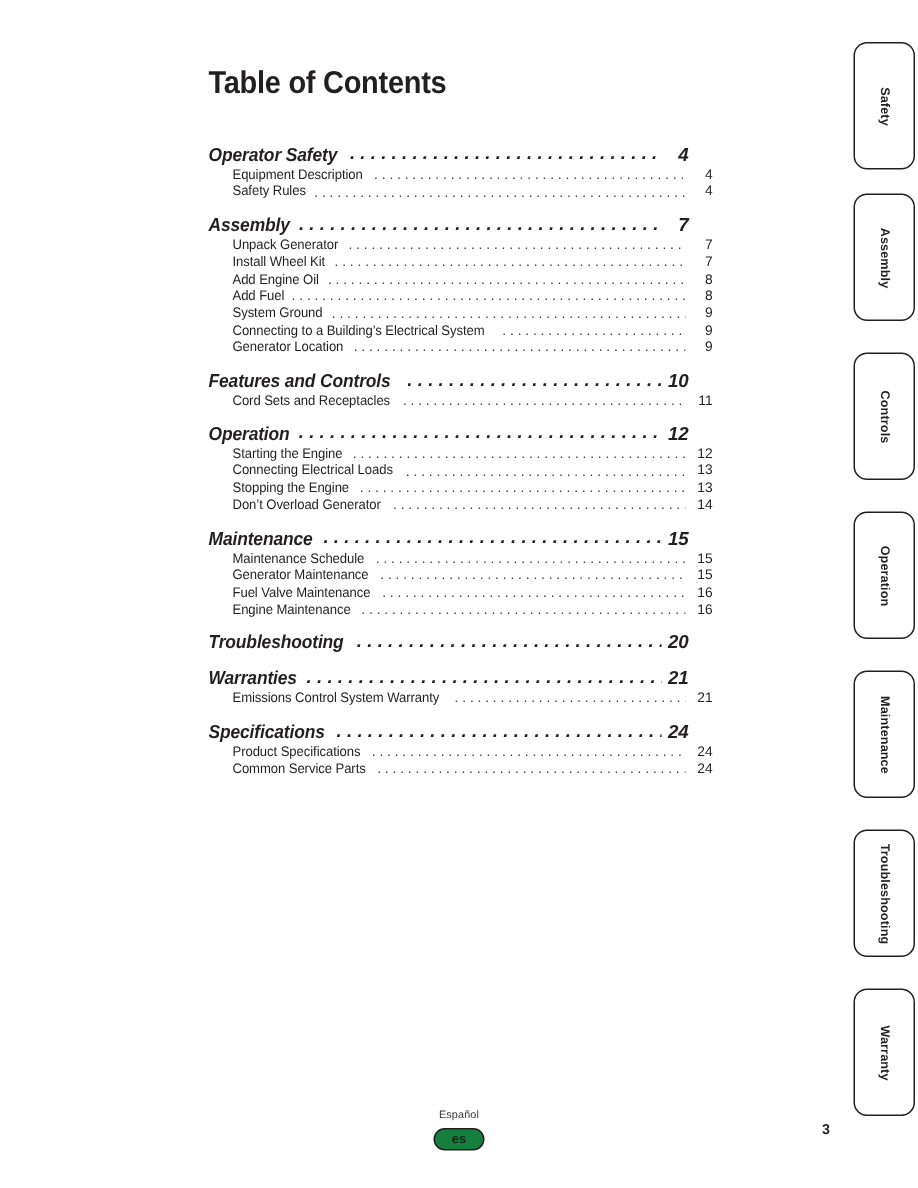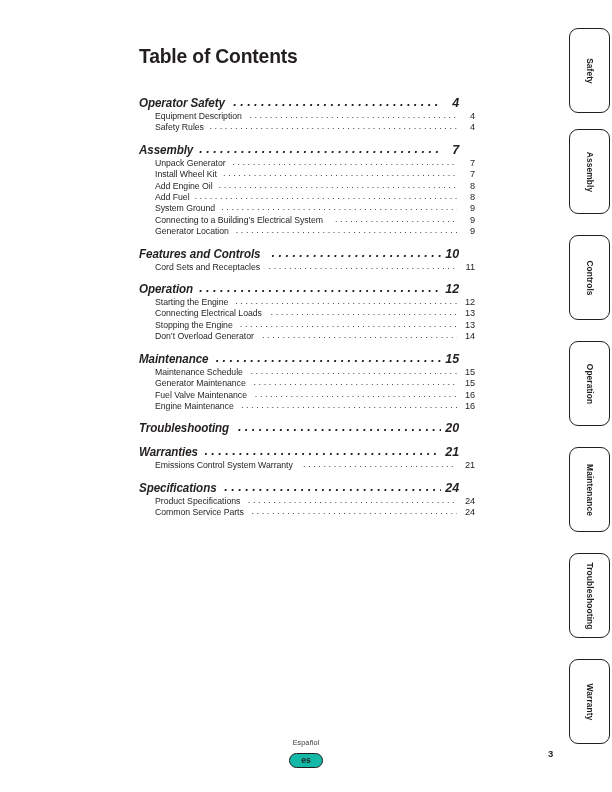--- a/index.html
+++ b/index.html
@@ -79,20 +79,21 @@
     top: -1px;
   }
 
   
   .entry.level-2 {
     font-size: 9.2px;
     font-weight: normal;
     line-height: 11.4px;
     padding-left: 16px;
     letter-spacing: -0.05px;
+    align-items: center;
   }
   .entry.level-2 .label { transform: scaleX(0.95); transform-origin: left center; }
   .entry.level-2 .pageno {
     font-size: 9.2px;
     font-weight: normal;
     min-width: 17px;
     text-align: right;
   }
   .entry.level-2 .leader {
     margin: 0 1px 0 3px;
@@ -170,21 +171,21 @@
     width: 34px;
     height: 15px;
     line-height: 13px;
     border: 1.4px solid #231f20;
     border-radius: 7.5px;
     font-size: 8.6px;
     font-weight: bold;
     text-align: center;
     box-sizing: border-box;
     color: #231f20;
-    background: #14b8a6;
+    background: #15803d;
   }
   .page-number {
     position: absolute;
     left: 548px;
     top: 748px;
     font-size: 9.5px;
     font-weight: bold;
     color: #231f20;
   }
 </style>

